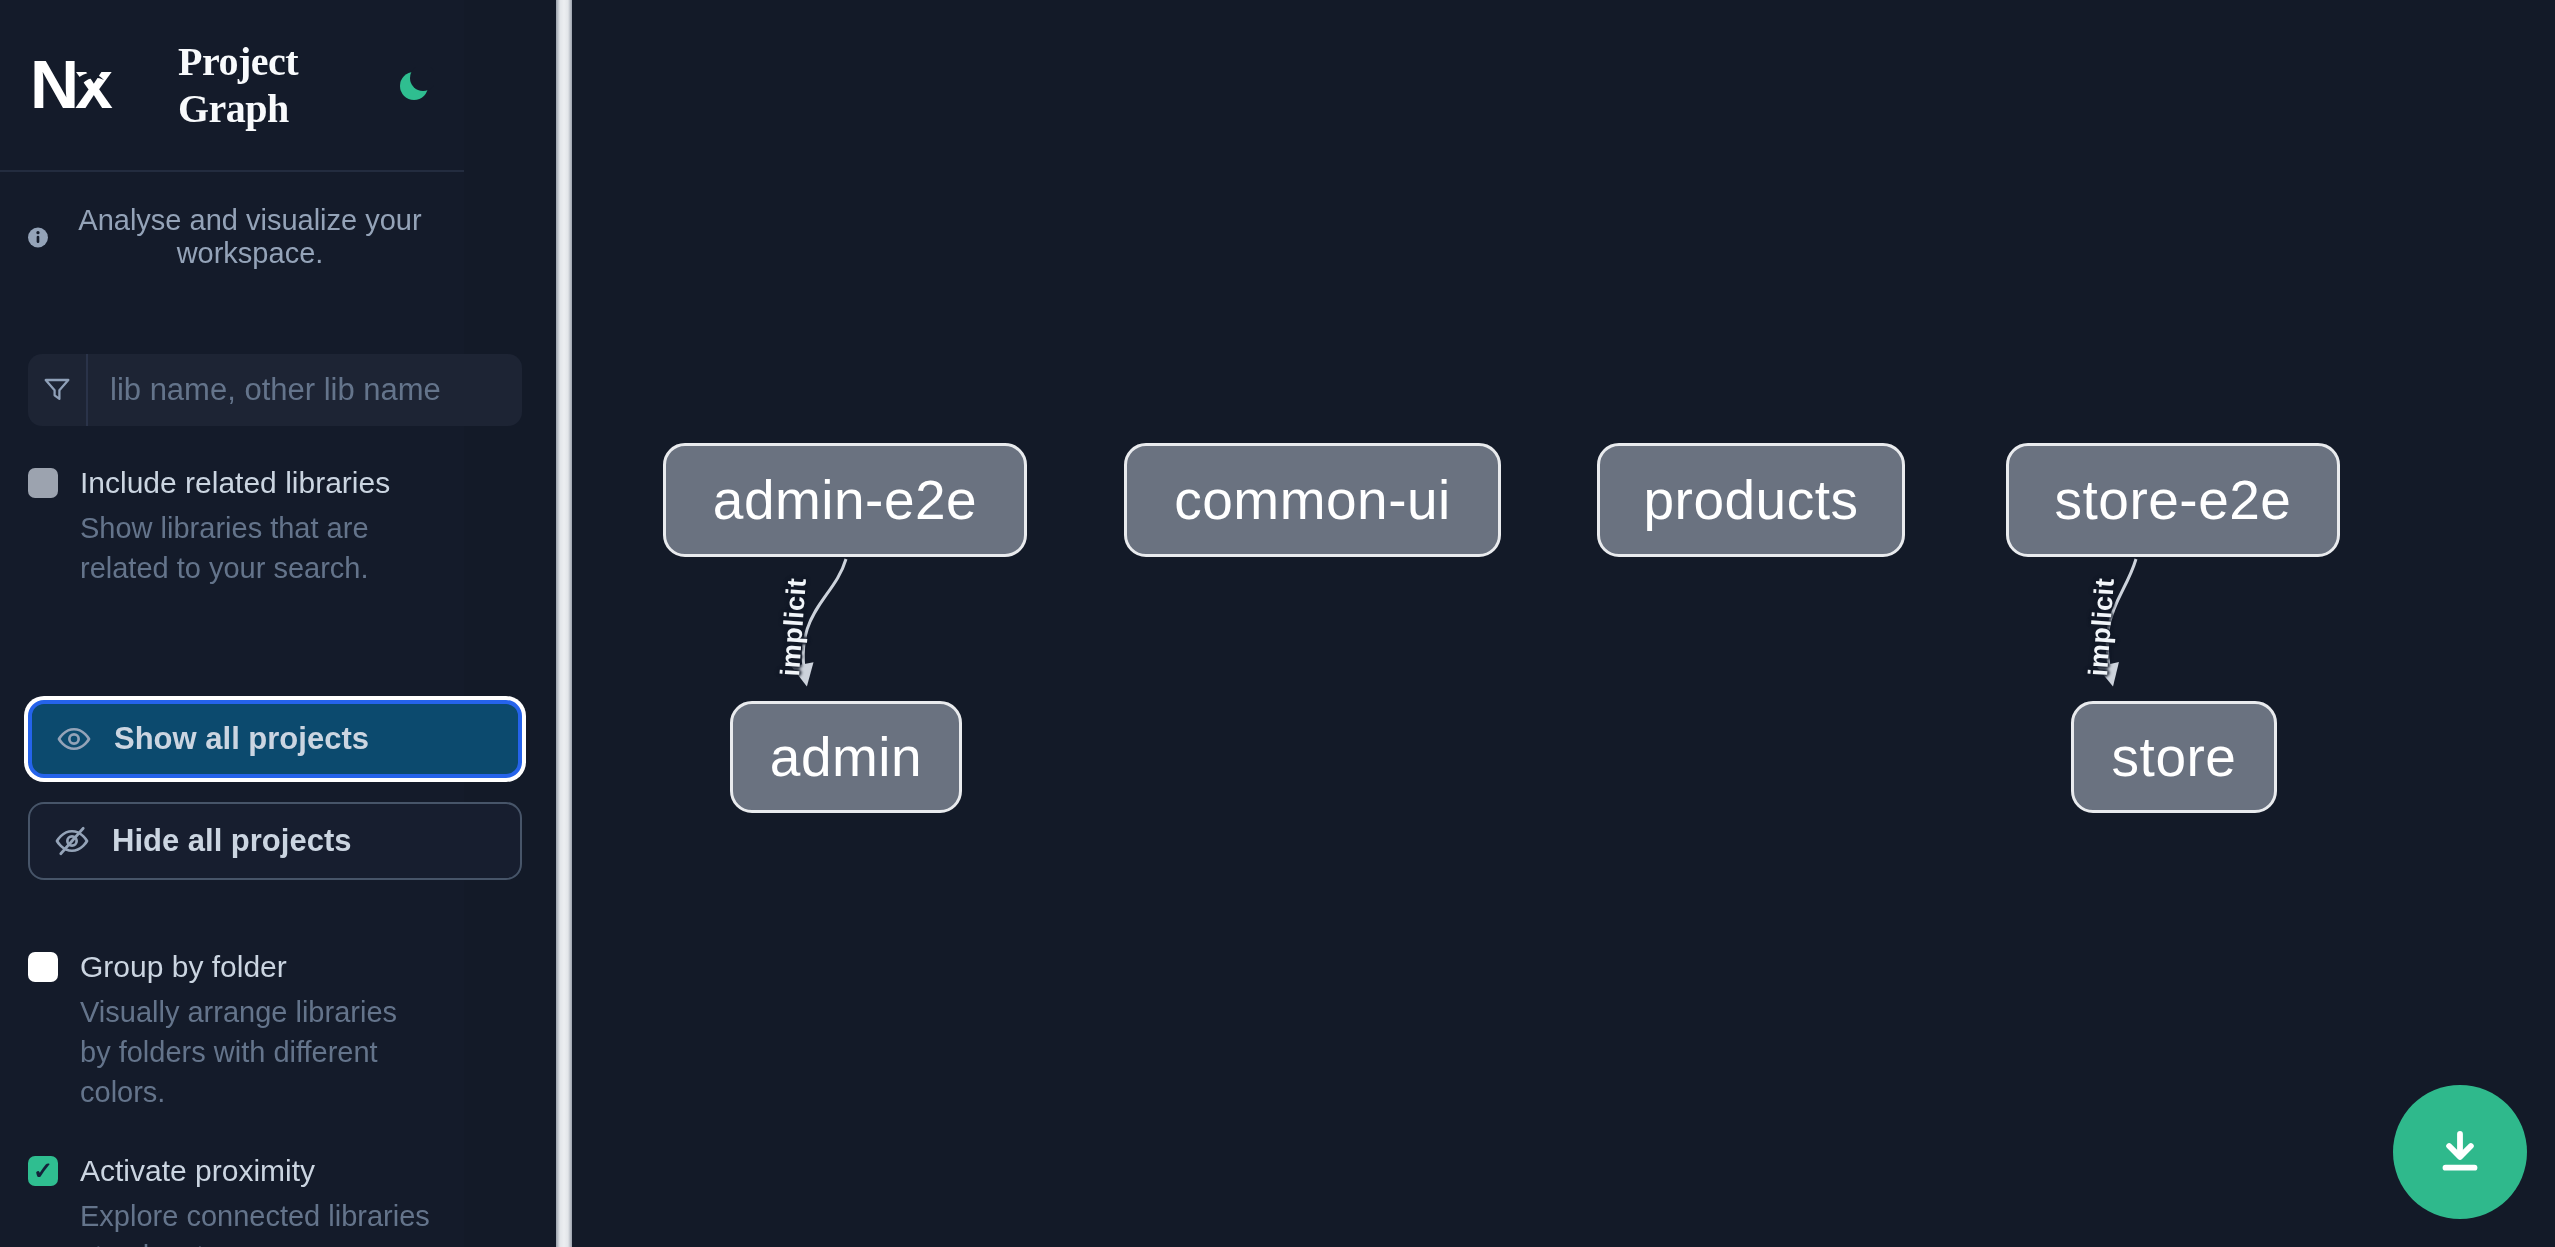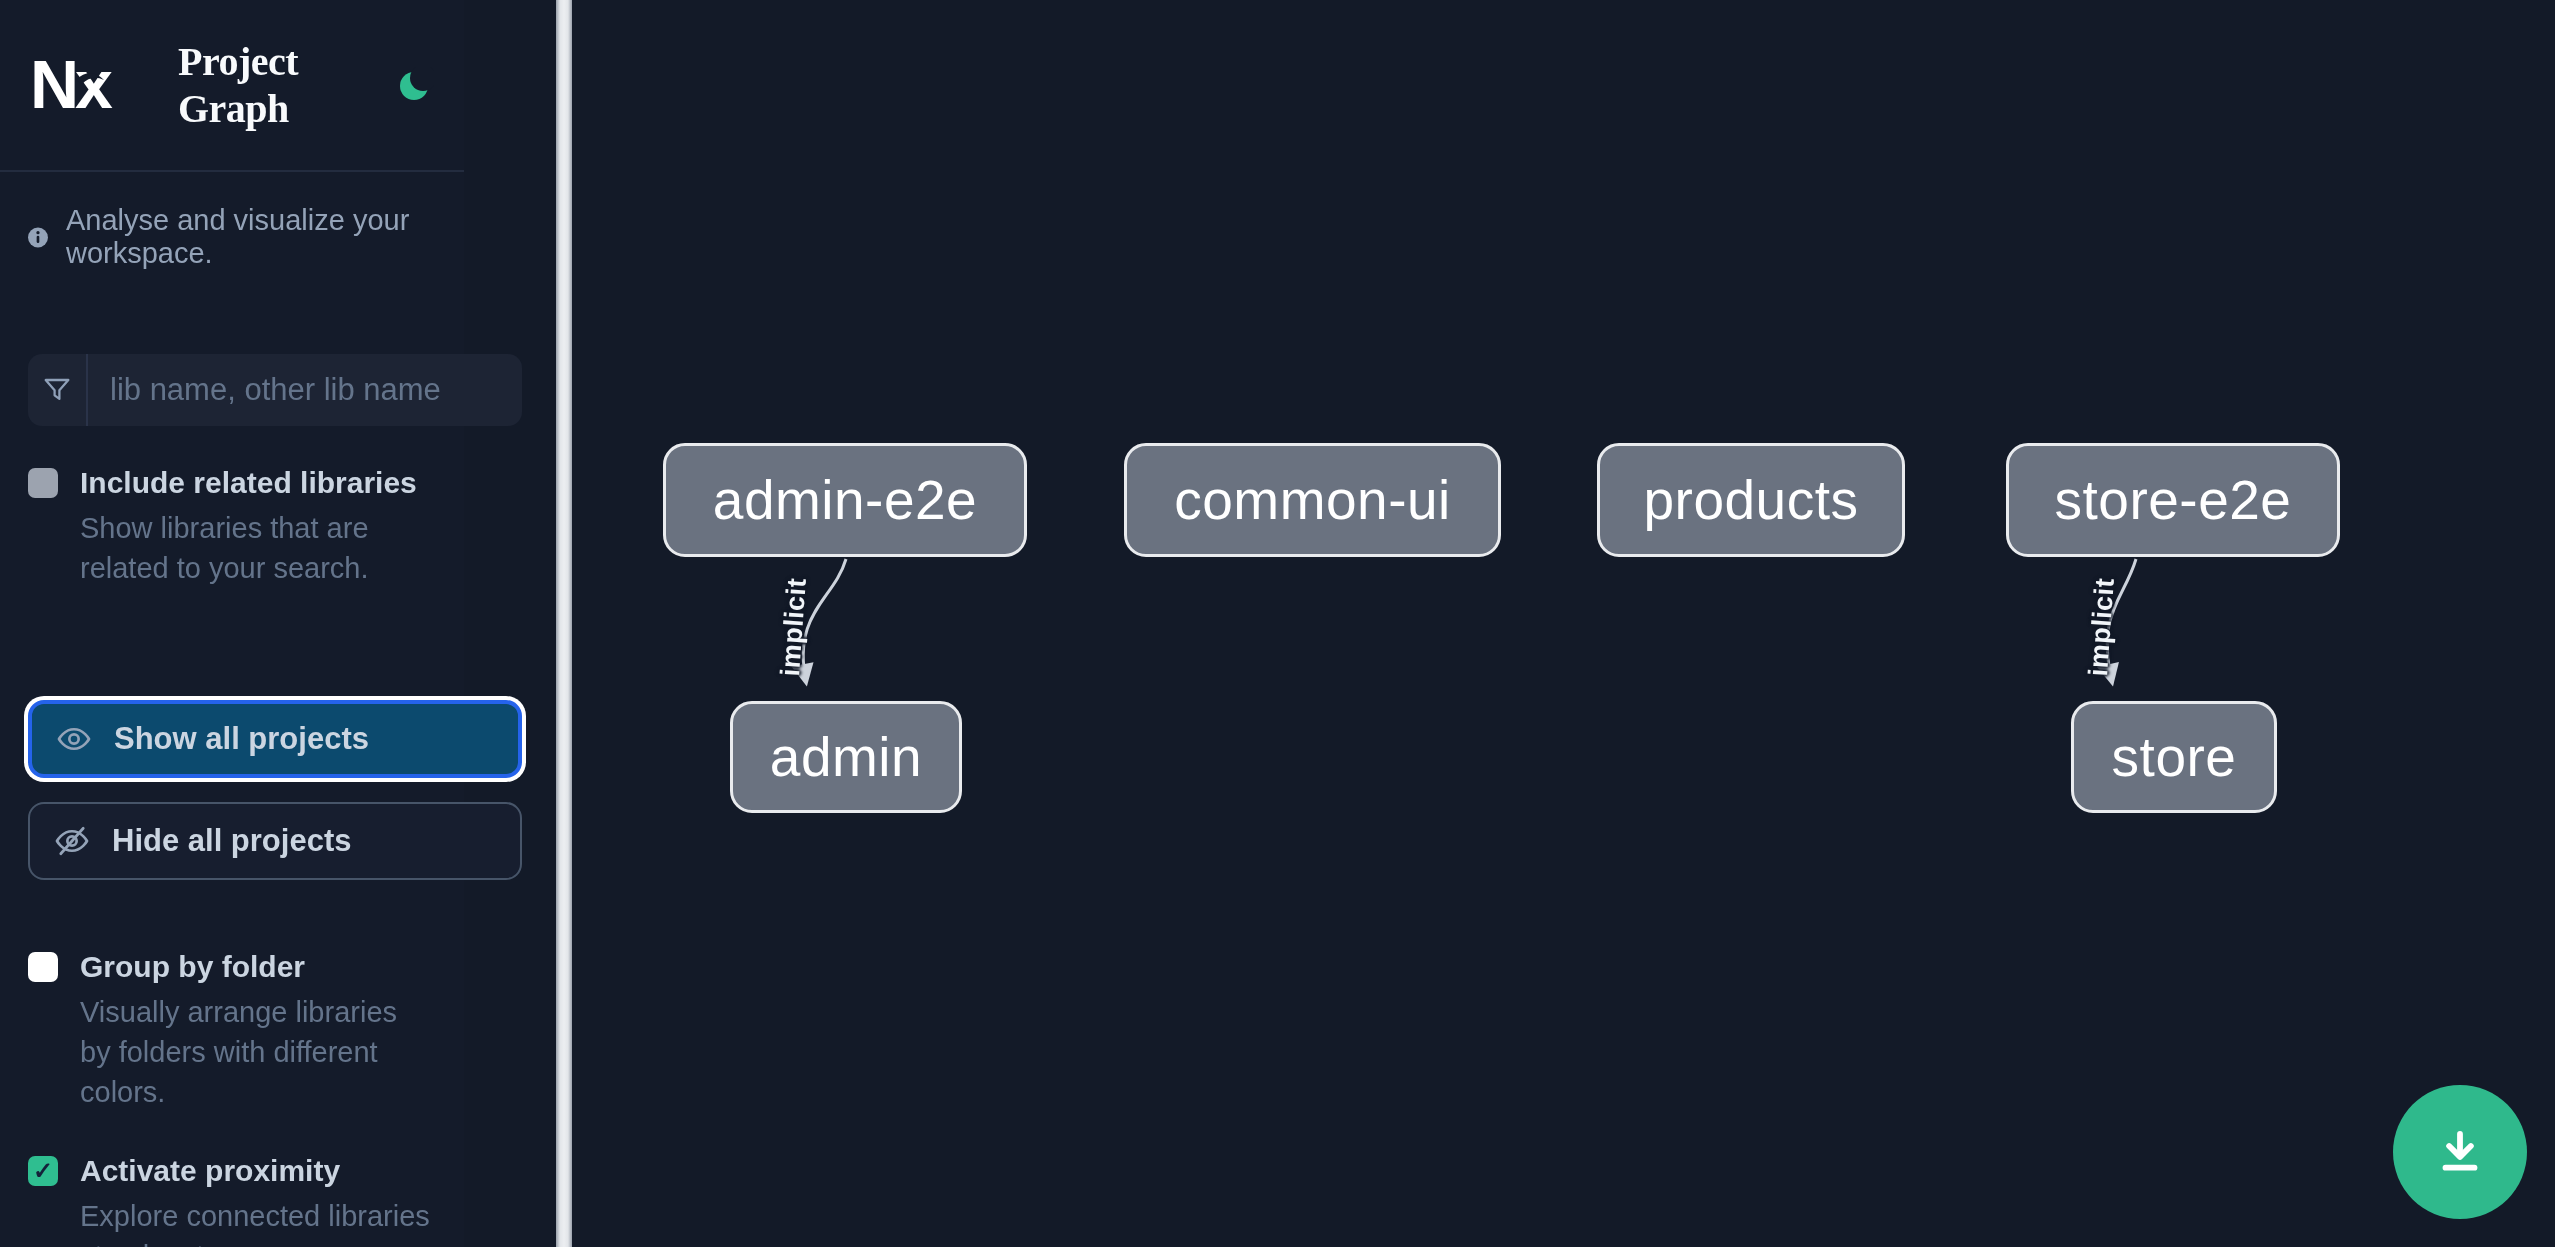--- a/index.html
+++ b/index.html
@@ -57,21 +57,21 @@
     margin-left:56px;
     font-size:40px; font-weight:700; color:#f8fafc;
     letter-spacing:-0.5px;
     font-family:Liberation Serif, serif;
   }
   .theme-toggle { margin-left:44px; width:36px; height:36px; cursor:pointer; background:none; border:none; }
 
   .sidebar-body { padding:32px 30px 0 28px; }
 
   .tagline-row { display:flex; align-items:center; gap:18px; margin-bottom:84px; }
-  .tagline { font-size:29px; font-weight:500; color:#94a3b8; }
+  .tagline { font-size:29px; font-weight:500; color:#94a3b8;text-align:center; }
 
   .search-box {
     display:flex; align-items:stretch;
     background:#1d2434; border-radius:14px;
     height:72px; width:494px;
     margin-bottom:40px;
     overflow:hidden;
   }
   .search-icon-cell {
     width:60px; flex:none;
@@ -90,21 +90,21 @@
     width:30px; height:30px; flex:none; border-radius:7px;
     margin-top:2px; cursor:pointer;
     display:flex; align-items:center; justify-content:center;
     font-size:24px; font-weight:700; color:#14213a;
   }
   .cb-gray  { background:#9ca3af; }
   .cb-white { background:#ffffff; }
   .cb-green { background:#2fbe90; }
   .checkbox.checked::after { content:"\2713"; }
   .toggle-text { max-width:430px; }
-  .toggle-label { font-size:30px; font-weight:700; color:#cbd5e1; margin-bottom:8px; cursor:pointer; }
+  .toggle-label { font-size:30px; font-weight:400; color:#cbd5e1; margin-bottom:8px; cursor:pointer; }
   .toggle-desc  { font-size:29px; color:#64748b; line-height:1.38; }
 
   .projects-btn {
     width:494px; height:78px;
     display:flex; align-items:center; gap:22px;
     padding:0 24px;
     border-radius:16px;
     background:#171e2f;
     border:2px solid #475569;
     font-family:"Liberation Sans", sans-serif;

